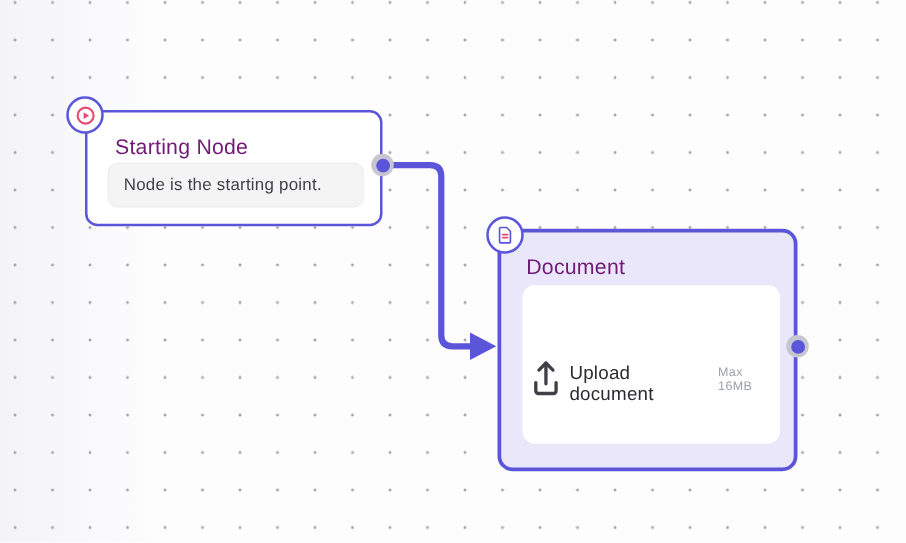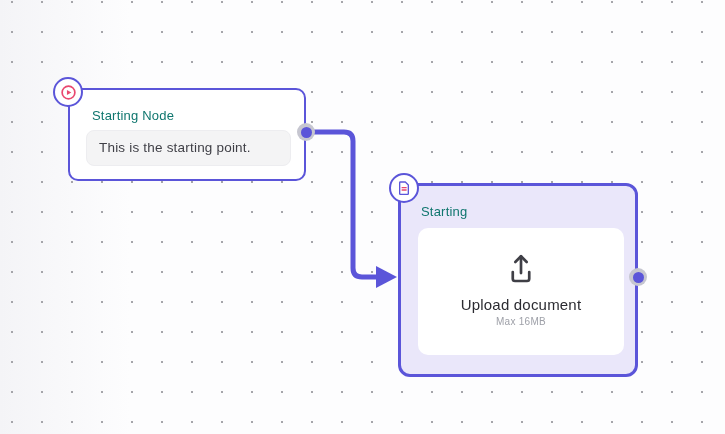--- a/index.html
+++ b/index.html
@@ -39,22 +39,22 @@
     border-radius: 50%;
     background: #ffffff;
     border: 2px solid #5b55d9;
     box-sizing: border-box;
     display: flex; align-items: center; justify-content: center;
     z-index: 3;
   }
 
   .node-title {
     position: absolute;
-    font-size: 13px;
-    color: #0f766e;
+    font-size: 17px;
+    color: #701a75;
     letter-spacing: 0.2px;
     white-space: nowrap;
   }
 
   .handle {
     position: absolute;
     width: 18px; height: 18px;
     border-radius: 50%;
     background: #c6c6d0;
     display: flex; align-items: center; justify-content: center;
@@ -103,21 +103,21 @@
     z-index: 2;
   }
   .doc-node .node-title { left: 20px; top: 18px; }
   .dropzone {
     position: absolute;
     left: 17px; top: 42px;
     width: 206px; height: 127px;
     background: #ffffff;
     border-radius: 10px;
     display: flex;
-    flex-direction: column;
+    flex-direction: row;
     align-items: center;
     justify-content: flex-start;
     padding-top: 21px;
     box-sizing: border-box;
     cursor: pointer;
   }
   .dropzone .upload-label {
     margin-top: 9px;
     font-size: 15px;
     color: #2b2b31;
@@ -135,36 +135,36 @@
 
 <div class="canvas">
 
   <svg class="edges">
     <path class="edge-path" d="M 306 132 H 344 Q 353 132 353 141 V 268 Q 353 277 362 277 H 377" fill="none" stroke="#5b55d9" stroke-width="5"></path>
     <polygon points="376,266 397,277 376,288" fill="#5b55d9"></polygon>
   </svg>
 
   <div class="node start-node">
     <div class="node-title">Starting Node</div>
-    <div class="start-text">This is the starting point.</div>
+    <div class="start-text">Node is the starting point.</div>
   </div>
 
   <div class="node-badge" style="left:53px; top:77px;">
     <svg width="17" height="17" viewBox="0 0 24 24">
       <circle cx="12" cy="12" r="9" fill="none" stroke="#e9486f" stroke-width="2.4"></circle>
       <path d="M9.8 8.3 L16 12 L9.8 15.7 Z" fill="#e9486f"></path>
     </svg>
   </div>
 
   <div class="handle" style="left:297px; top:123px;">
     <div class="handle-dot"></div>
   </div>
 
   <div class="node doc-node">
-    <div class="node-title">Starting</div>
+    <div class="node-title">Document</div>
 
     <div class="dropzone">
       <svg width="38" height="38" viewBox="0 0 24 24" fill="none" stroke="#3f3f46" stroke-width="1.7" stroke-linecap="round" stroke-linejoin="round">
         <path d="M12 15.2 V4.6"></path>
         <path d="M8.4 8.2 L12 4.6 L15.6 8.2"></path>
         <path d="M6.8 14.6 v4.2 a1.4 1.4 0 0 0 1.4 1.4 h7.6 a1.4 1.4 0 0 0 1.4 -1.4 v-4.2"></path>
       </svg>
       <div class="upload-label">Upload document</div>
       <div class="upload-sub">Max 16MB</div>
     </div>

